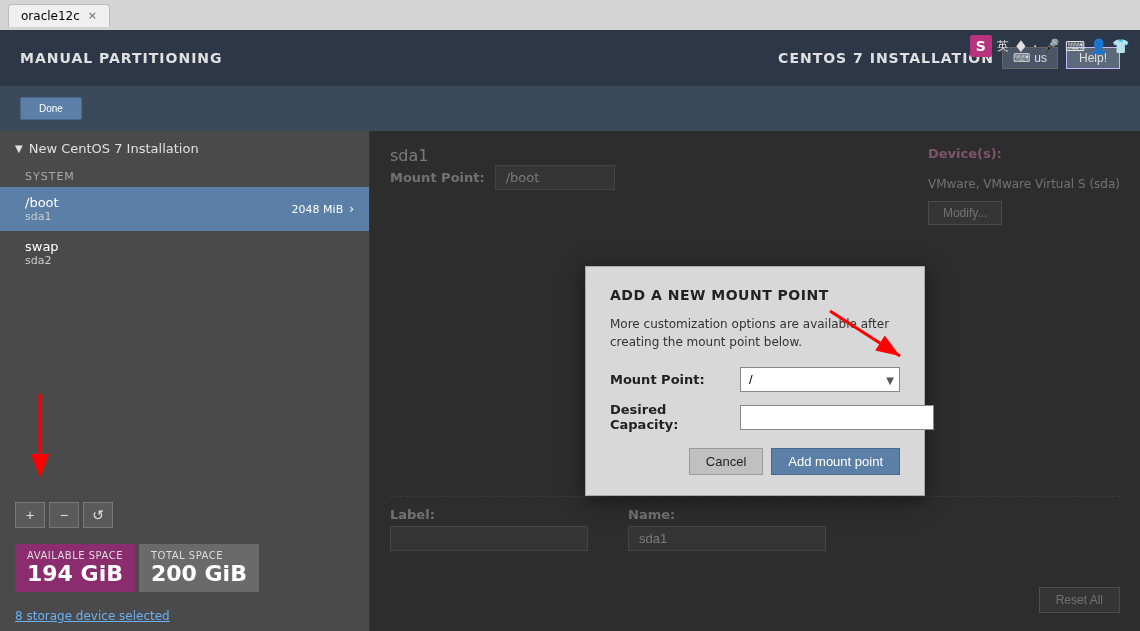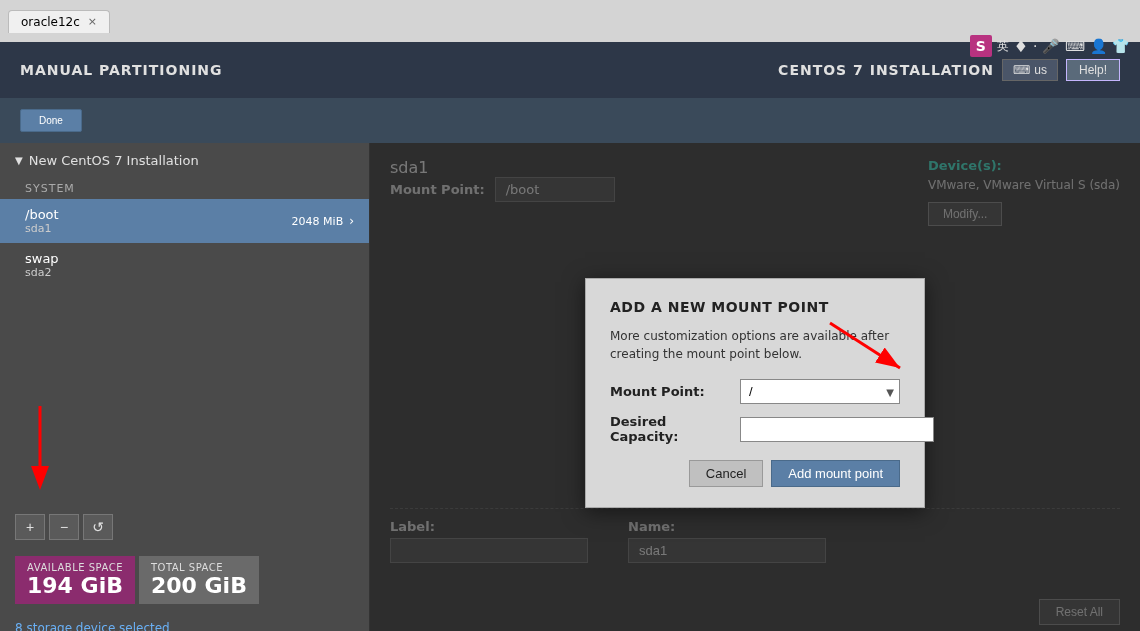--- a/index.html
+++ b/index.html
@@ -1,21 +1,21 @@
 <!DOCTYPE html>
 <html><head>
   <meta charset="utf-8">
   <style>
     * { box-sizing: border-box; margin: 0; padding: 0; }
     body { font-family: 'DejaVu Sans', Arial, sans-serif; background: #1a1a1a; width: 1140px; height: 631px; overflow: hidden; font-size: 13px; }
 
     
     .tab-bar {
       background: #d4d4d4;
-      height: 42px;
+      height: 30px;
       display: flex;
       align-items: center;
       padding: 0 8px;
     }
     .tab {
       background: #f0f0f0;
       border: 1px solid #bbb;
       border-bottom: none;
       padding: 4px 12px;
       font-size: 12px;
@@ -228,22 +228,22 @@
     }
 
     .right-col {
       position: absolute;
       right: 20px;
       top: 15px;
     }
     .device-label {
       font-size: 13px;
       font-weight: bold;
-      color: #5eead4;
-      margin-bottom: 5px;
+      color: #f9a8d4;
+      margin-bottom: 16px;
     }
     .device-value {
       font-size: 12px;
       color: #e0e0e0;
       margin-bottom: 10px;
     }
     .modify-btn {
       background: #6a6a6a;
       border: 1px solid #999;
       color: #e0e0e0;

